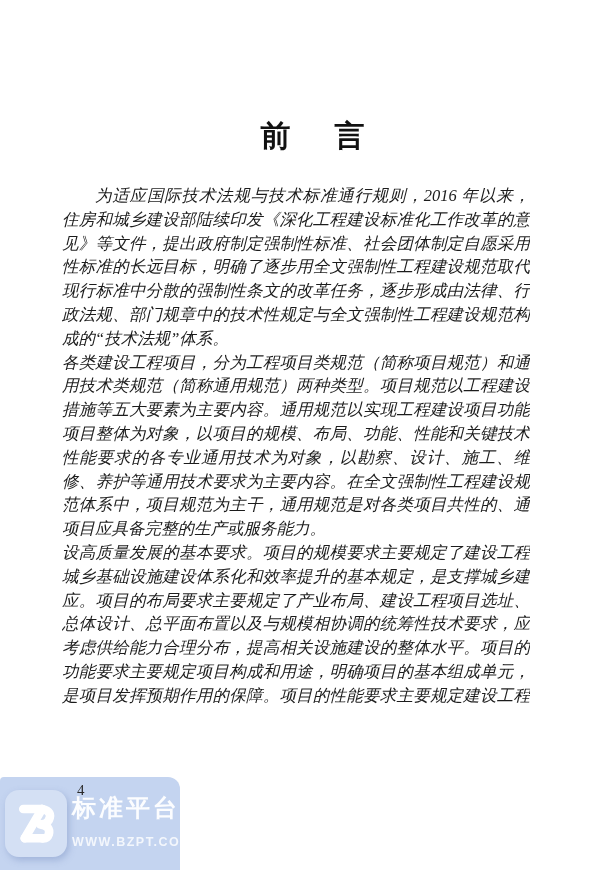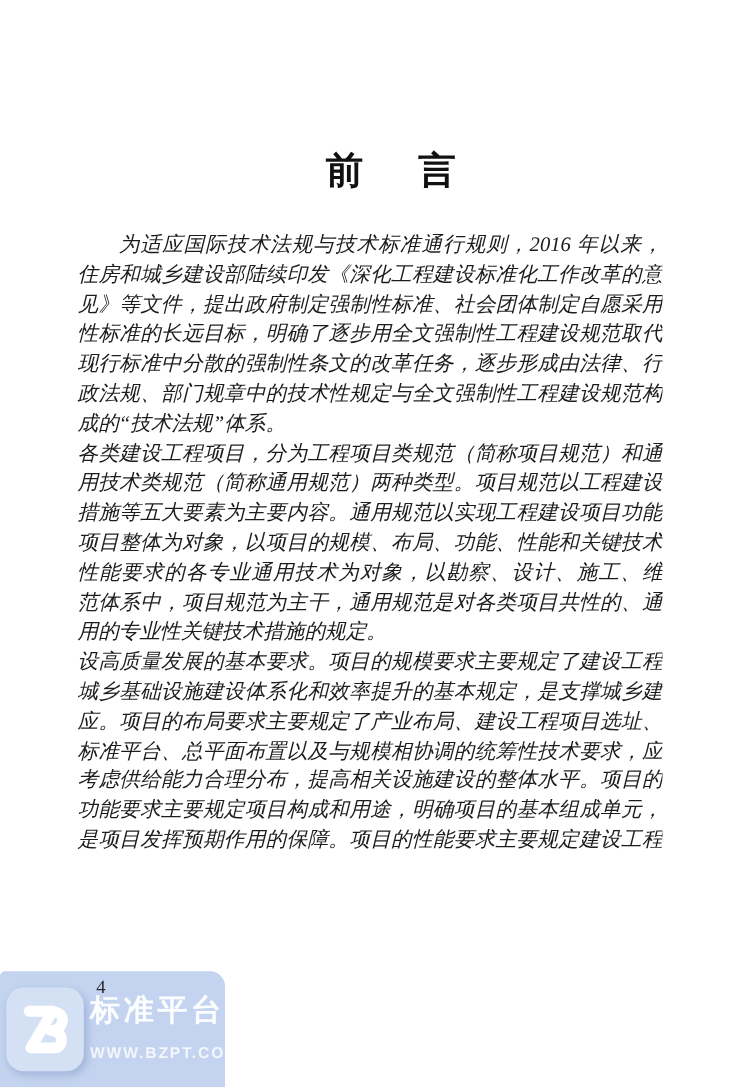--- a/index.html
+++ b/index.html
@@ -122,29 +122,30 @@
       <div class="ln">政法规、部门规章中的技术性规定与全文强制性工程建设规范构</div>
       <div class="ln end">成的“技术法规”体系。</div>
     </div>
 
     <div>
       <div class="ln">各类建设工程项目，分为工程项目类规范（简称项目规范）和通</div>
       <div class="ln">用技术类规范（简称通用规范）两种类型。项目规范以工程建设</div>
       <div class="ln">措施等五大要素为主要内容。通用规范以实现工程建设项目功能</div>
       <div class="ln">项目整体为对象，以项目的规模、布局、功能、性能和关键技术</div>
       <div class="ln">性能要求的各专业通用技术为对象，以勘察、设计、施工、维</div>
+      <div class="ln">修、养护等通用技术要求为主要内容。在全文强制性工程建设规</div>
       <div class="ln">范体系中，项目规范为主干，通用规范是对各类项目共性的、通</div>
-      <div class="ln end">用的专业性关键技术措施的规定。</div>
+      <div class="ln end">项目应具备完整的生产或服务能力。</div>
     </div>
 
     <div>
       <div class="ln">设高质量发展的基本要求。项目的规模要求主要规定了建设工程</div>
       <div class="ln">城乡基础设施建设体系化和效率提升的基本规定，是支撑城乡建</div>
       <div class="ln">应。项目的布局要求主要规定了产业布局、建设工程项目选址、</div>
-      <div class="ln">标准平台、总平面布置以及与规模相协调的统筹性技术要求，应</div>
+      <div class="ln">总体设计、总平面布置以及与规模相协调的统筹性技术要求，应</div>
       <div class="ln">考虑供给能力合理分布，提高相关设施建设的整体水平。项目的</div>
       <div class="ln">功能要求主要规定项目构成和用途，明确项目的基本组成单元，</div>
       <div class="ln">是项目发挥预期作用的保障。项目的性能要求主要规定建设工程</div>
     </div>
 
   </div>
 
   <div class="page-number">4</div>
 
   <div class="watermark" style="background: rgb(196, 212, 240);">

